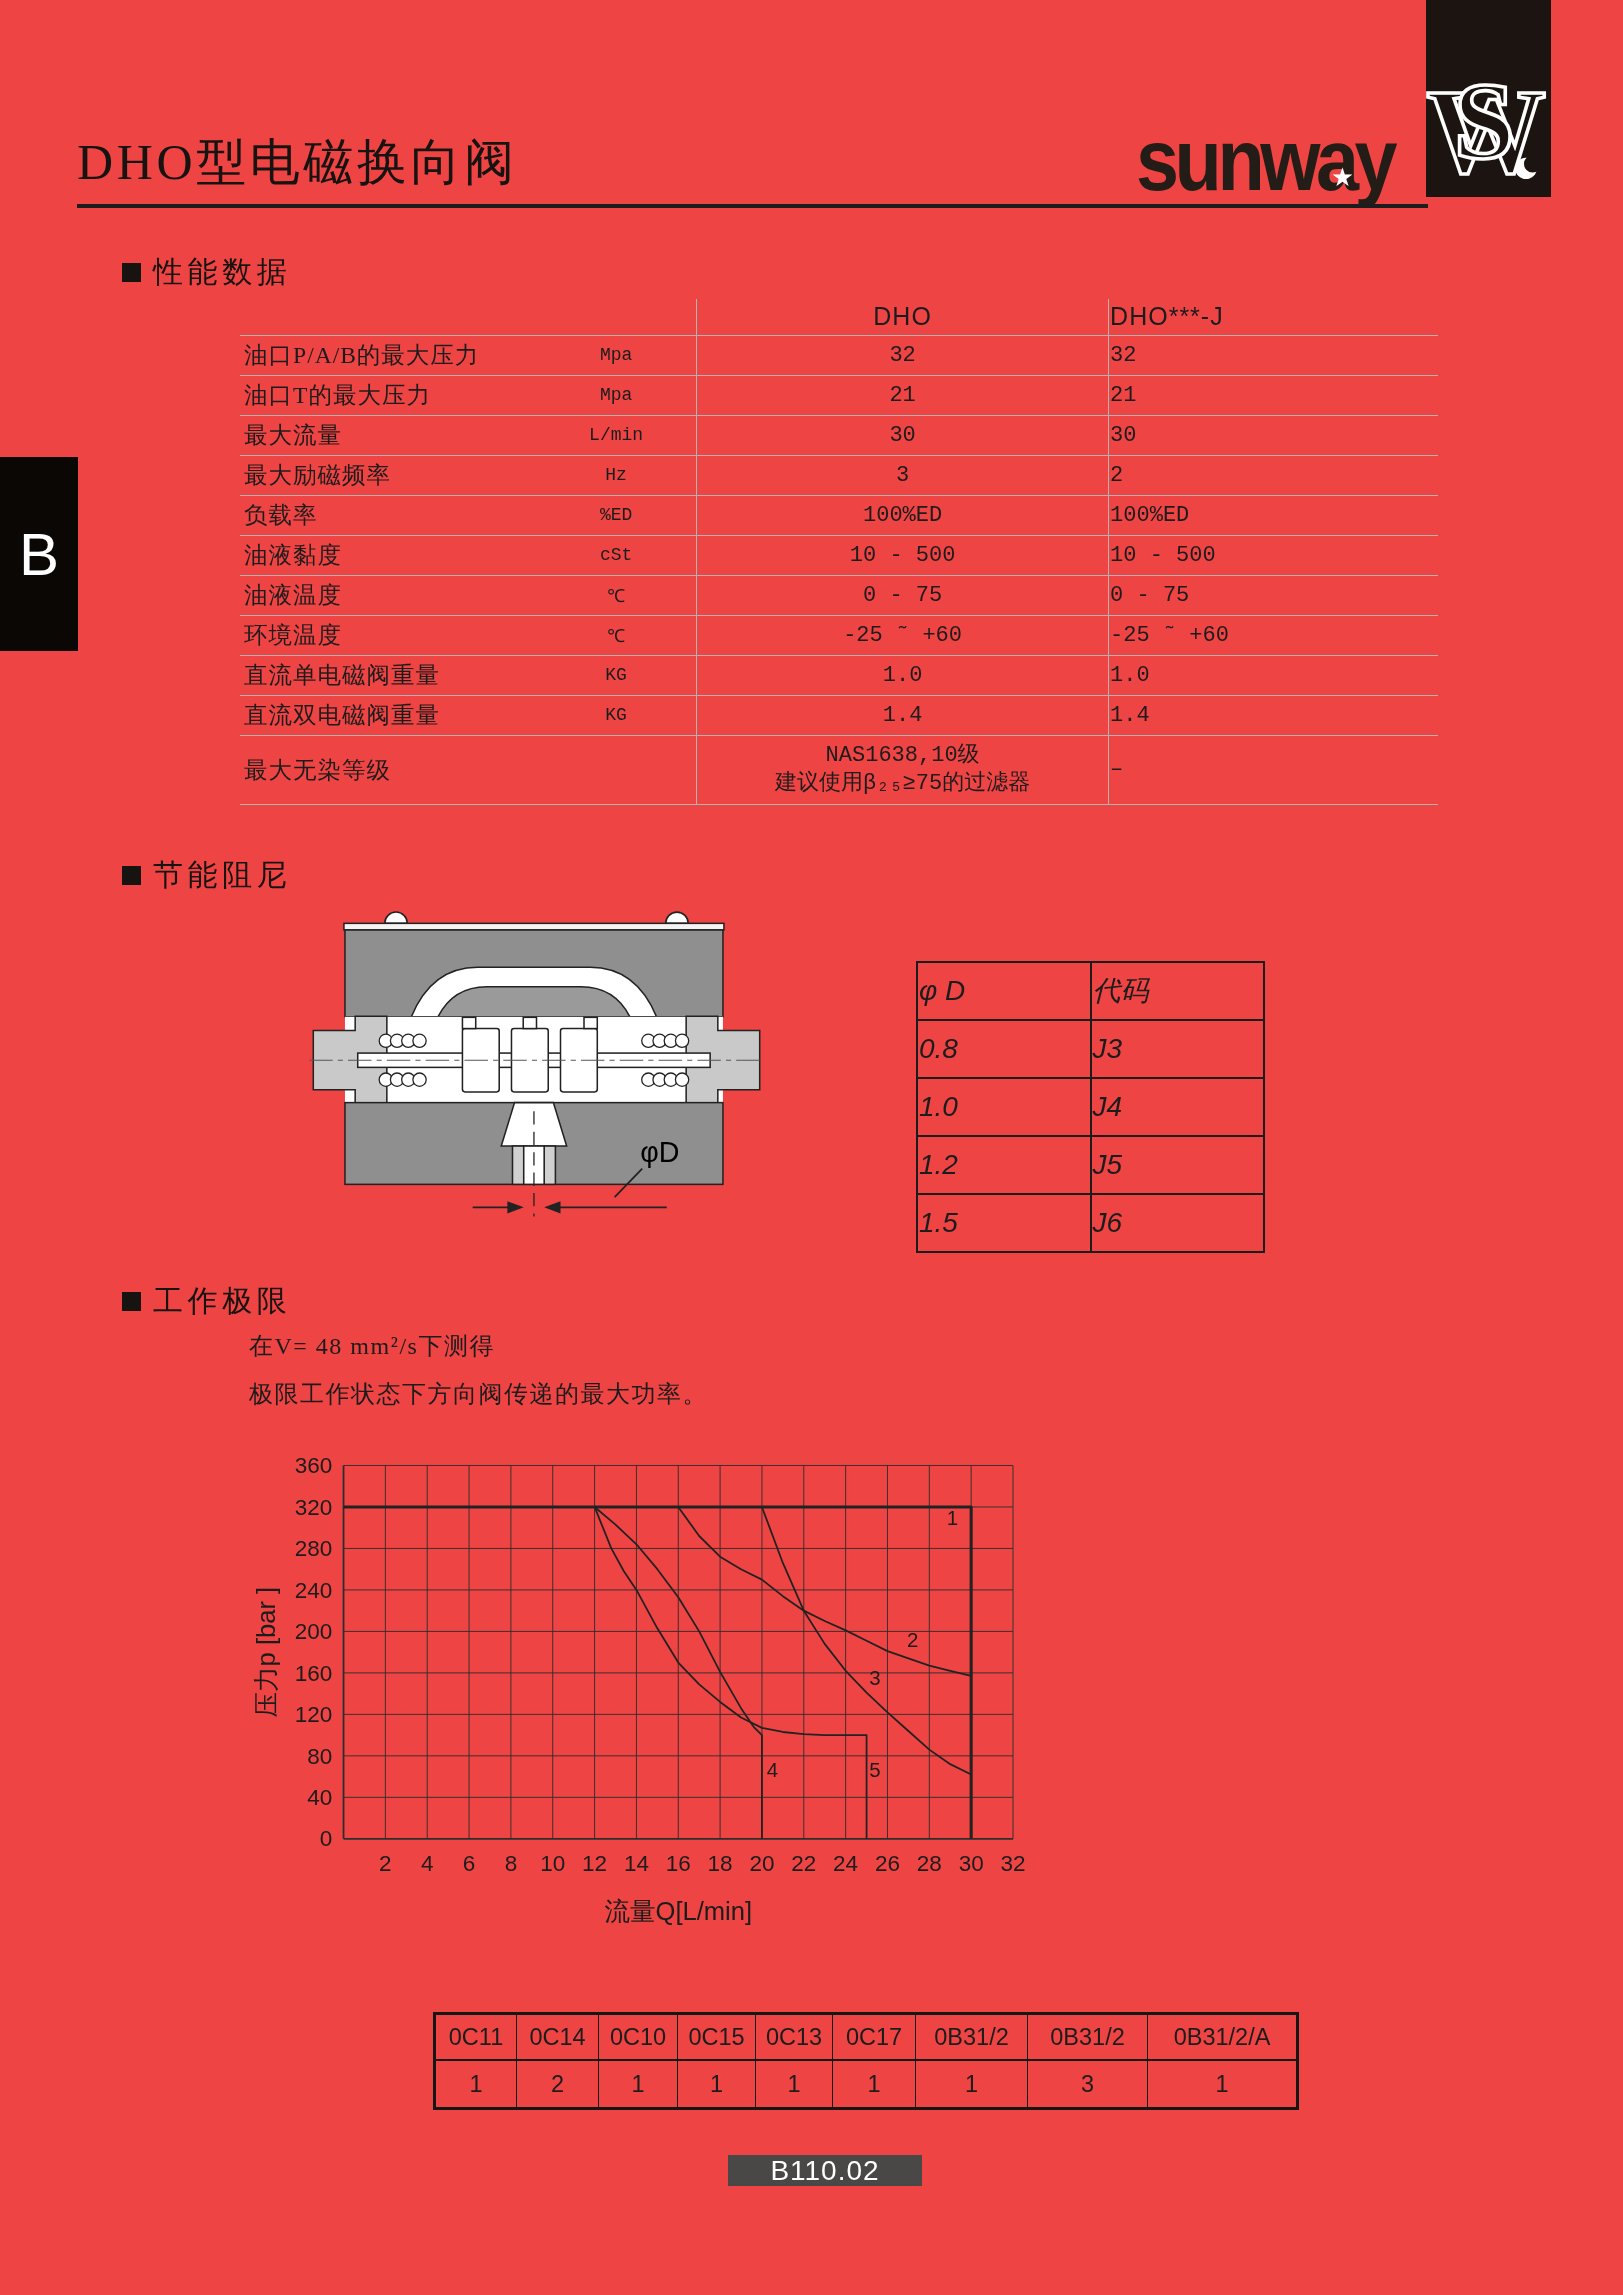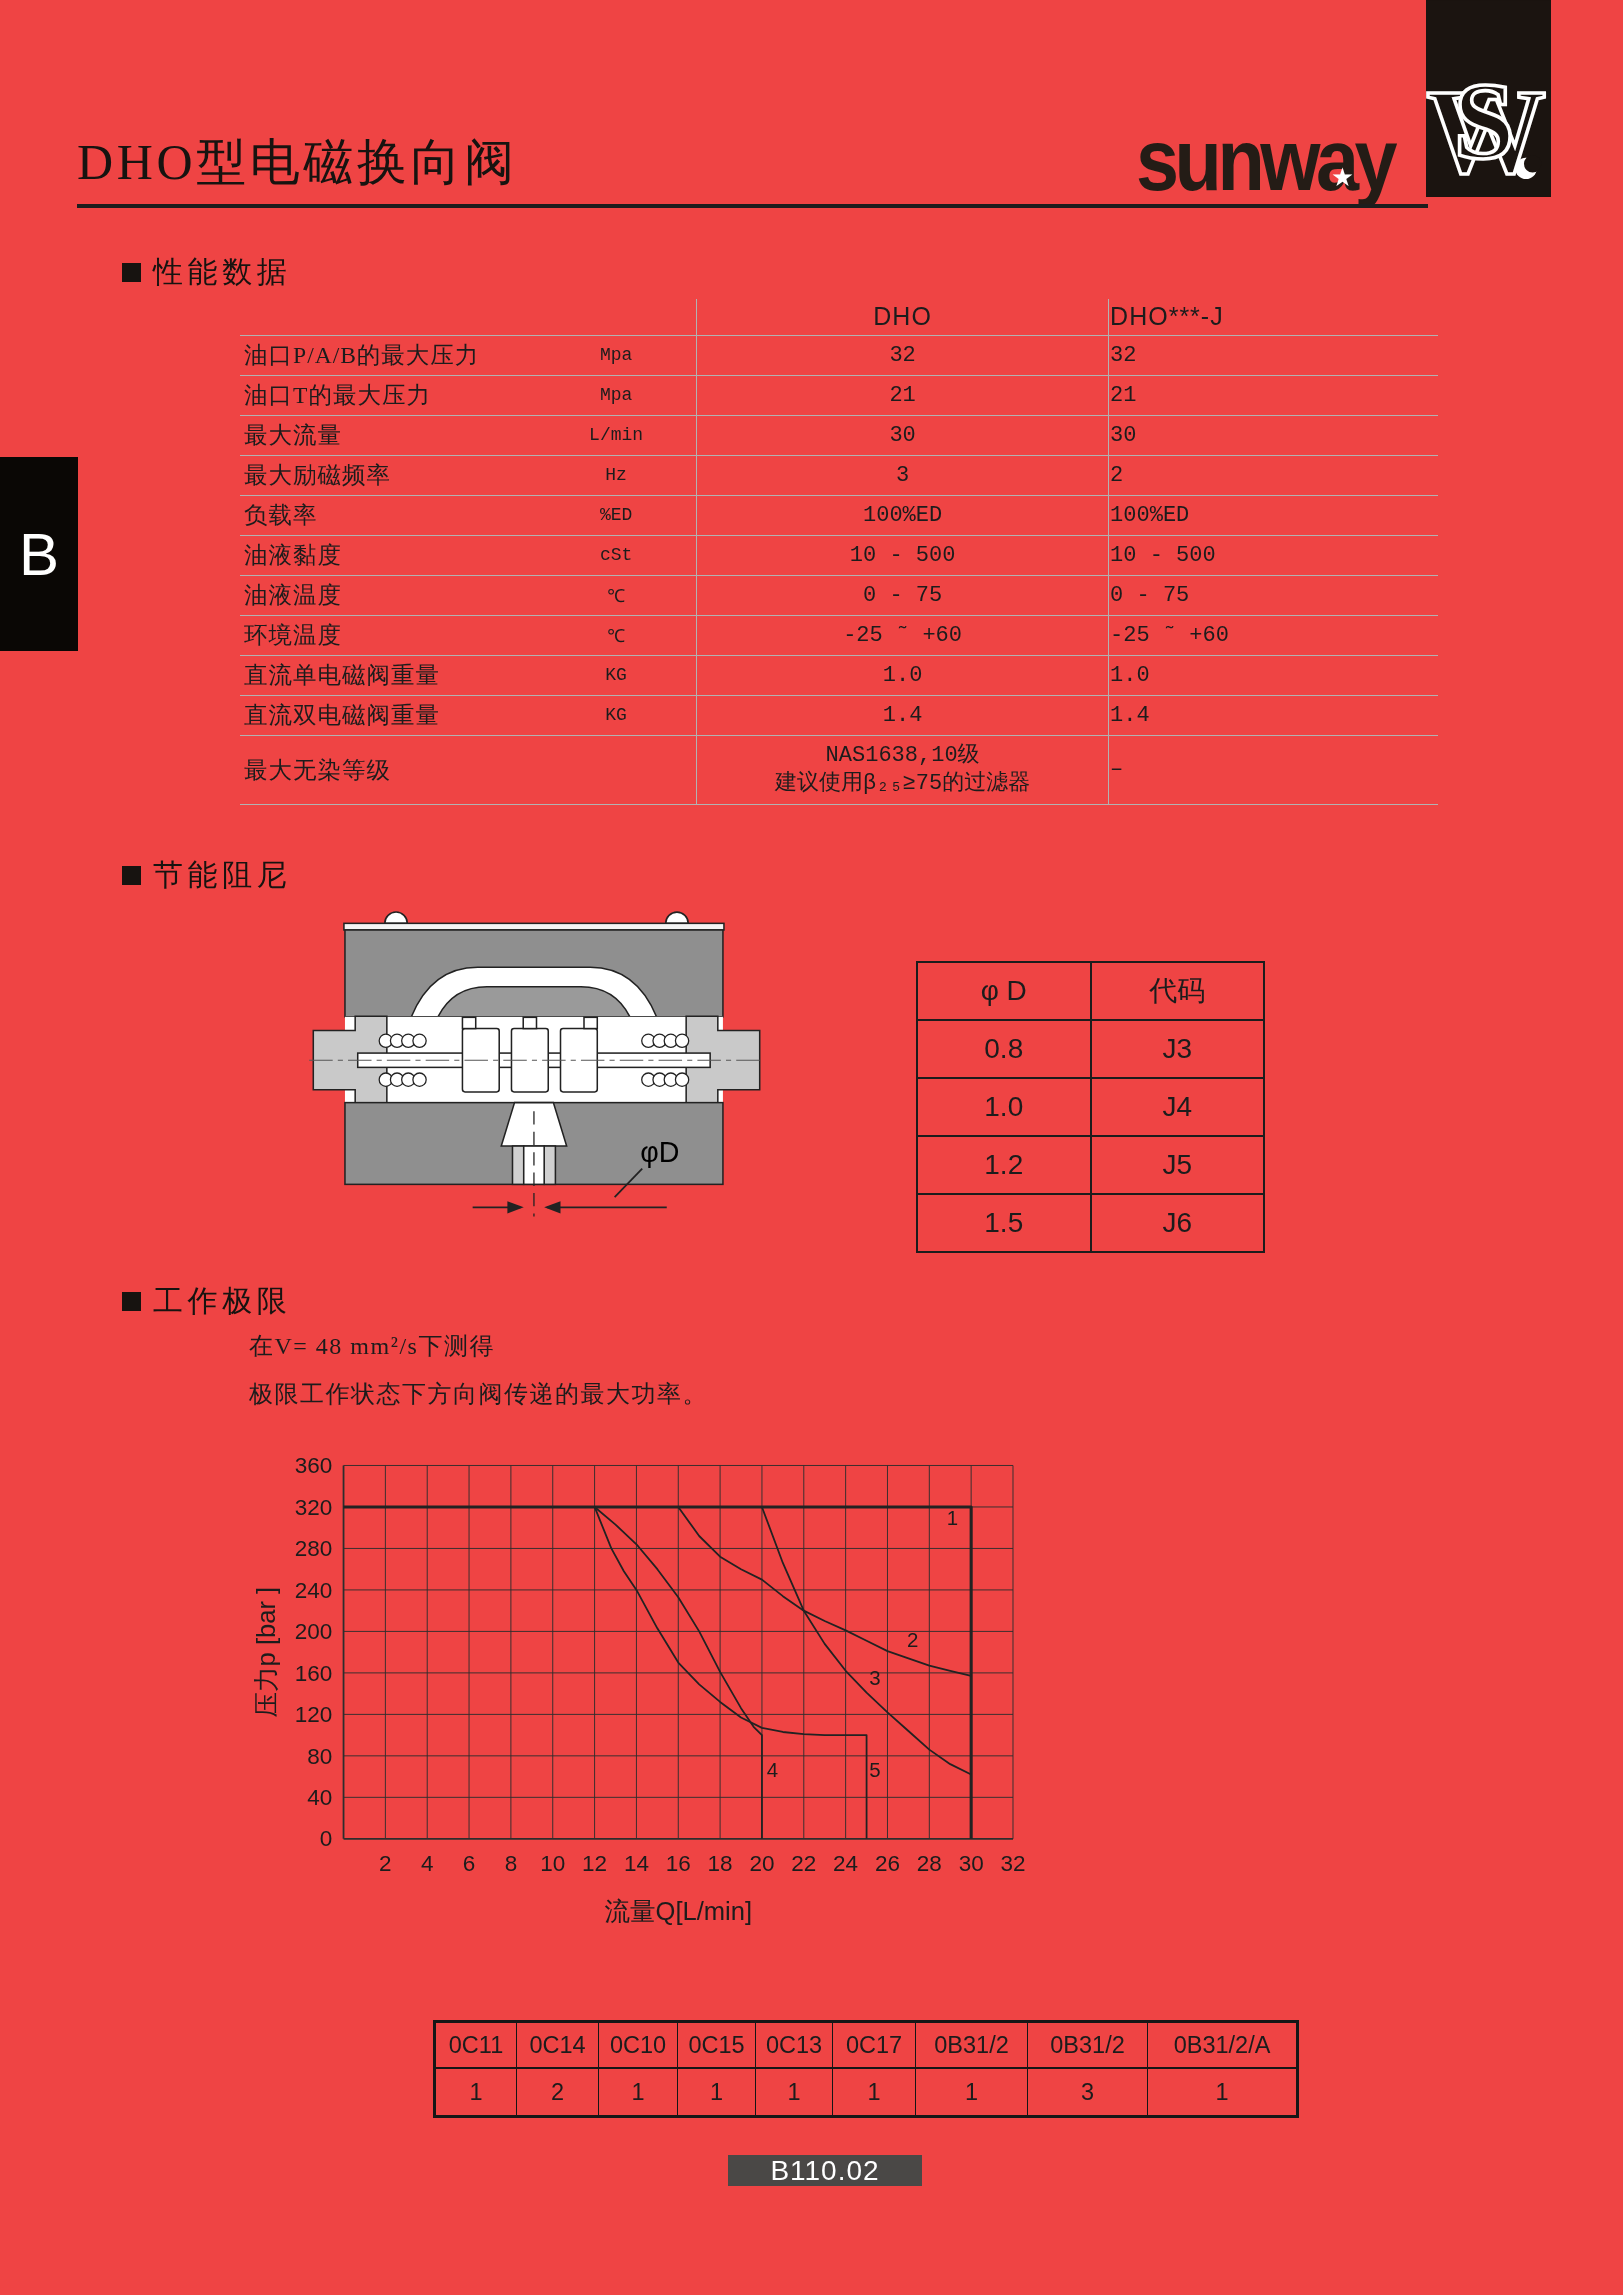--- a/index.html
+++ b/index.html
@@ -41,32 +41,32 @@
   td.c-unit{width:158px;text-align:center;font-size:18px;}
   td.c-dho{width:409px;text-align:center;font-size:22px;border-left:1.5px solid #b2b2b2;}
   td.c-dhoj{width:327px;text-align:left;font-size:22px;border-left:1.5px solid #b2b2b2;}
   tr.hdr td{border-bottom:1.5px solid #b2b2b2;font-family:"Liberation Sans","DejaVu Sans",sans-serif;
             font-size:25px;letter-spacing:1px;}
   .two-line{line-height:1.25;}
 
   
   .diagram-wrap{left:309px;top:907px;width:455px;height:332px;}
   .phid-table{left:916px;top:961px;width:349px;border-collapse:collapse;table-layout:fixed;}
-  .phid-table td{border:2px solid #1c1c1c;text-align:center;height:54px;
-      font-family:"Liberation Sans","DejaVu Sans",sans-serif;font-size:28px;}
+  .phid-table td{border:2px solid #1c1c1c;height:54px;
+      font-family:"Liberation Sans","DejaVu Sans",sans-serif;font-size:28px;font-style:italic;}
   .phid-table tr.h td{font-size:28px;}
 
   
   .note{left:249px;font-size:24px;letter-spacing:1.5px;}
   #note1{top:1330px;} #note2{top:1378px;}
   .chart-wrap{left:230px;top:1449px;width:895px;height:527px;}
 
   
   .model-wrap{left:433px;top:2012px;}
-  table.model{border-collapse:collapse;border:3.1px solid #161616;margin-top:8px;}
+  table.model{border-collapse:collapse;border:3.1px solid #161616;}
   table.model td{border:1.5px solid #161616;text-align:center;
       font-family:"Liberation Sans","DejaVu Sans",sans-serif;font-size:23.5px;}
   table.model tr.h td{height:42px;border-bottom:2.6px solid #161616;}
   table.model tr.v td{height:44px;}
 
   
   .footer-badge{left:728px;top:2155px;width:194px;height:31px;background:#4a4846;
       color:#fff;display:flex;align-items:center;justify-content:center;
       font-family:"Liberation Sans","DejaVu Sans",sans-serif;font-size:28px;letter-spacing:1px;}
 </style>

